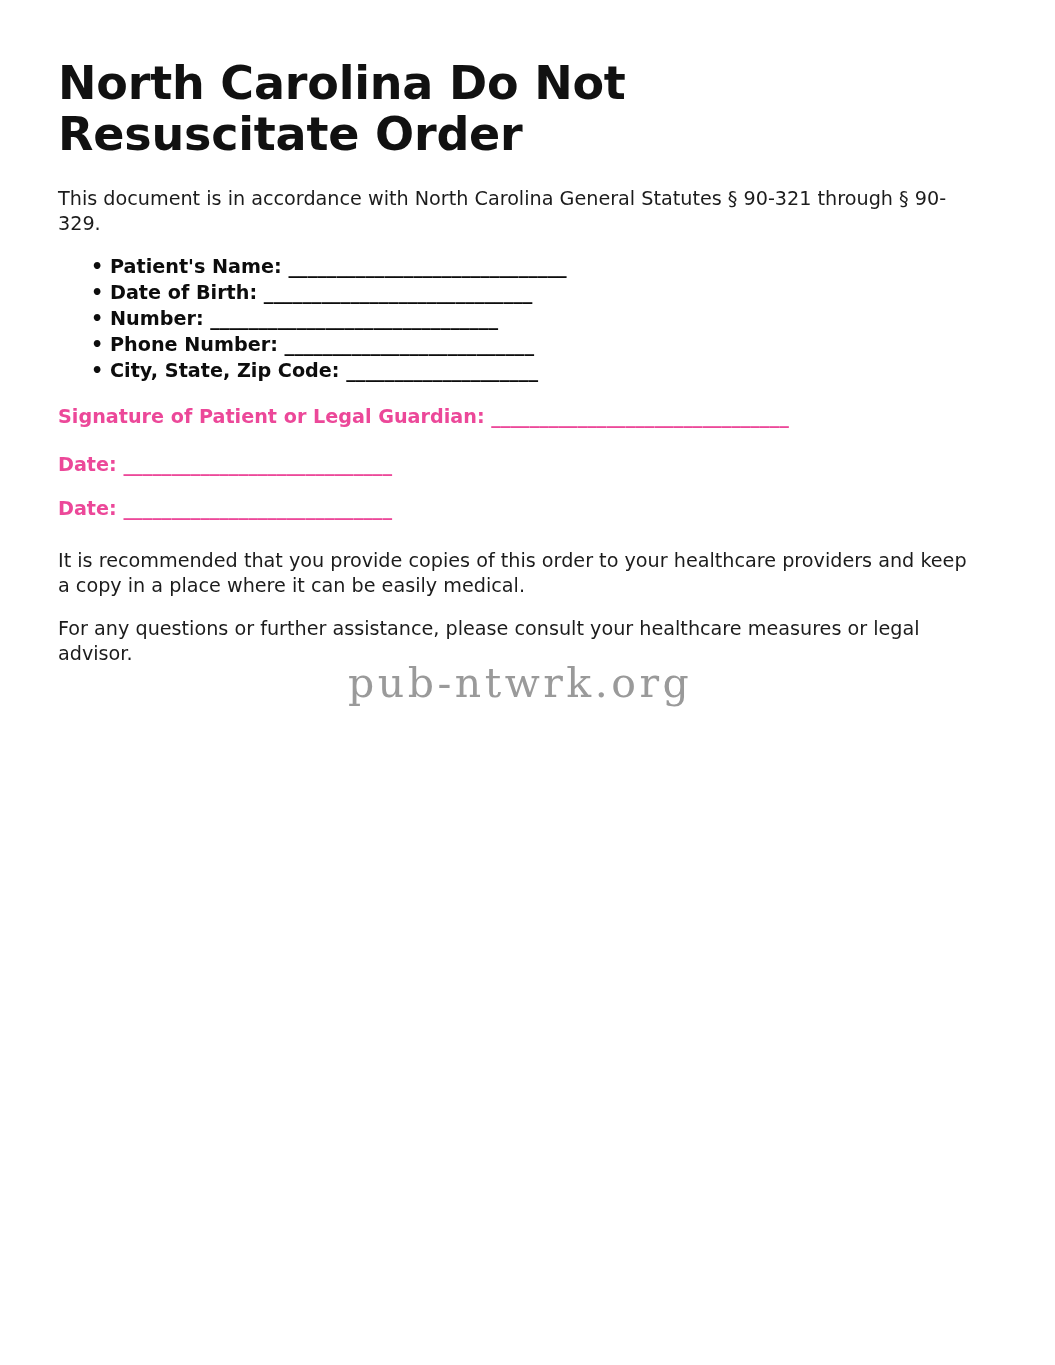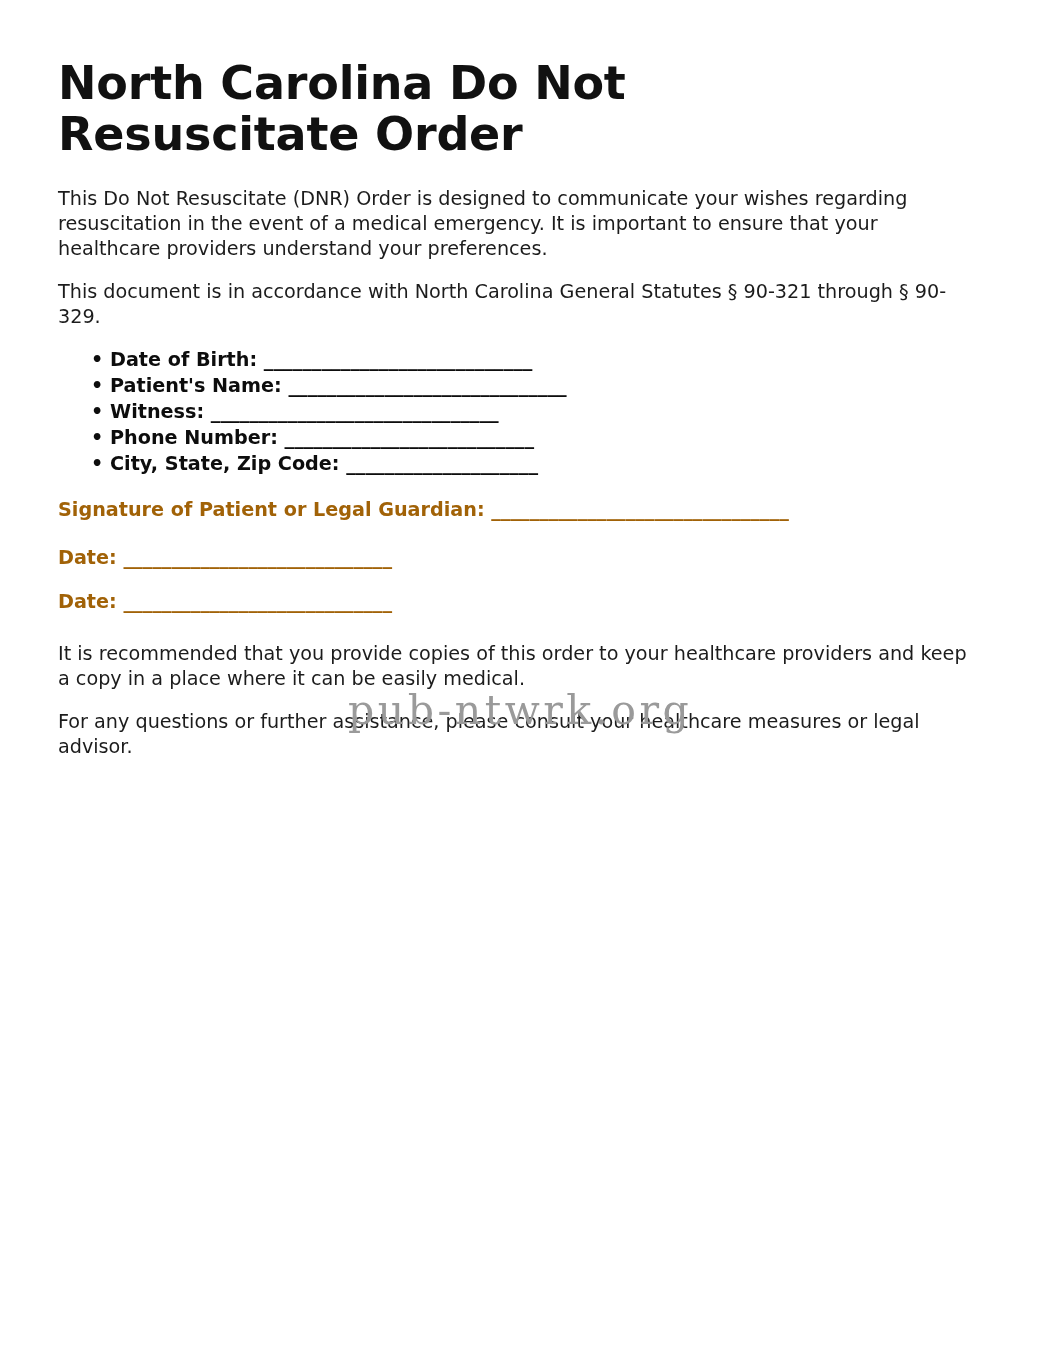--- a/index.html
+++ b/index.html
@@ -75,66 +75,65 @@
     letter-spacing: 0px;
   }
 
   
   .sig-line {
     font-size: 19.2px;
     line-height: 26px;
     font-weight: bold;
     margin: 0 0 18px 0;
     white-space: nowrap;
-    color: #a16207;
+    color: #ec4899;
   }
   .sig-line.sig-first {
     margin-top: 20px;
     margin-bottom: 22px;
   }
   .sig-line.gap-top {
     margin-top: 14px;
   }
 
   
   .closing-block {
     margin-top: 26px;
   }
 
   
   .watermark {
     position: absolute;
     left: 348px;
-    top: 688px;
+    top: 661px;
     font-family: "DejaVu Serif", serif;
     font-size: 41px;
     line-height: 44px;
     letter-spacing: 3.5px;
     color: #9a9a9a;
     white-space: nowrap;
     pointer-events: none;
     user-select: none;
   }
 </style>
 </head>
 <body>
 
 <div class="page">
 
   <h1 class="doc-title">North Carolina Do Not Resuscitate Order</h1>
 
-  <p class="para">This Do Not Resuscitate (DNR) Order is designed to communicate your wishes regarding resuscitation in the event of a medical emergency. It is important to ensure that your healthcare providers understand your preferences.</p>
 
   <p class="para">This document is in accordance with North Carolina General Statutes § 90-321 through § 90-329.</p>
 
 
   <ul class="field-list">
+    <li><span>Patient's Name:</span> <span class="fill">_____________________________</span></li>
     <li><span>Date of Birth:</span> <span class="fill">____________________________</span></li>
-    <li><span>Patient's Name:</span> <span class="fill">_____________________________</span></li>
-    <li><span>Witness:</span> <span class="fill">______________________________</span></li>
+    <li><span>Number:</span> <span class="fill">______________________________</span></li>
     <li><span>Phone Number:</span> <span class="fill">__________________________</span></li>
     <li><span>City, State, Zip Code:</span> <span class="fill">____________________</span></li>
   </ul>
 
 
   <p class="sig-line sig-first">
     <span>Signature of Patient or Legal Guardian:</span>
     <span class="fill">_______________________________</span>
   </p>
 

